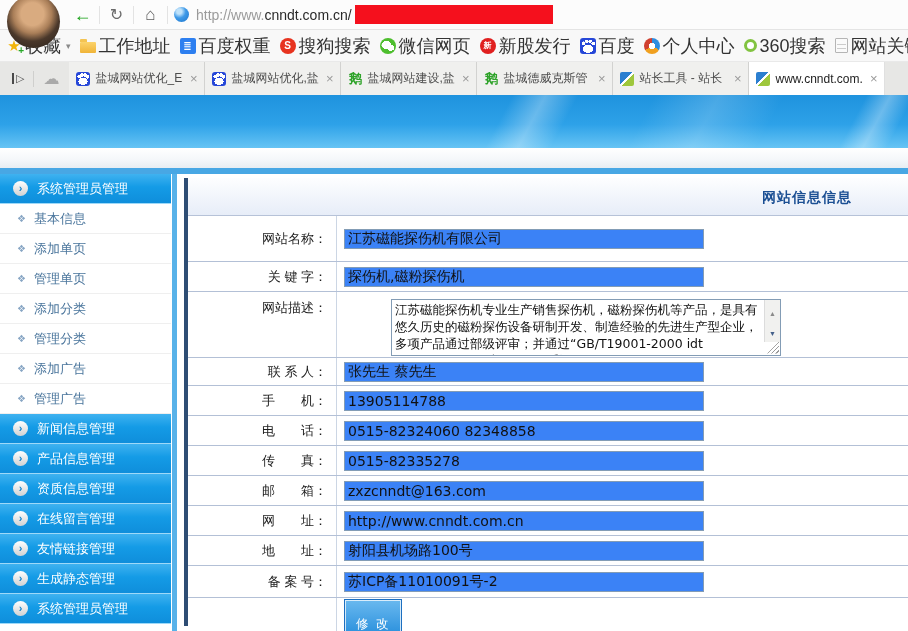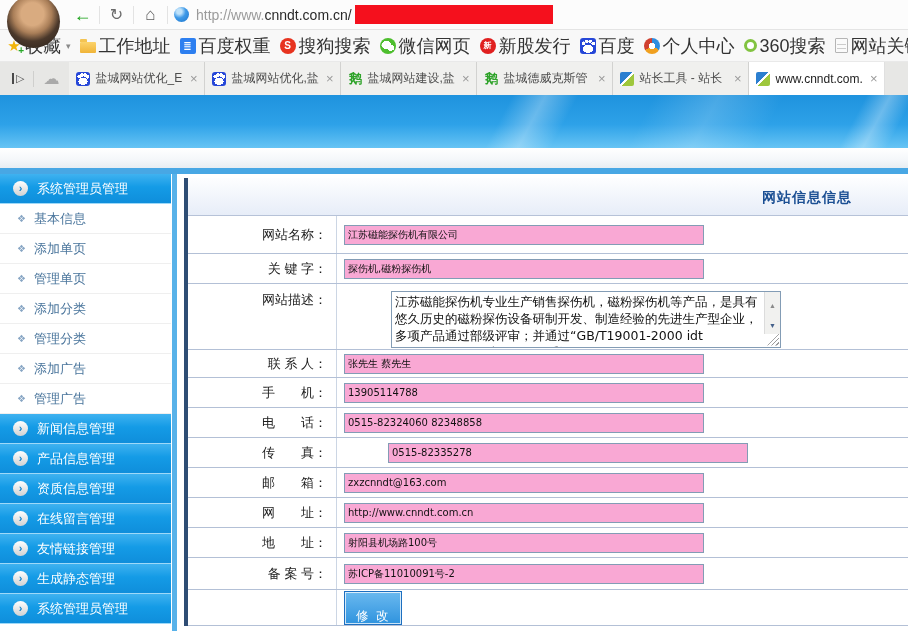--- a/index.html
+++ b/index.html
@@ -100,22 +100,22 @@
   .panel-title { height:38px; line-height:38px; background:linear-gradient(180deg,#fdfeff,#e7edf8);
       border-bottom:1px solid #b6c2d8; text-align:right; padding-right:56px;
       color:#1b4f93; font-size:14px; font-weight:bold; letter-spacing:1px; }
   .frm-row { display:flex; align-items:center; border-bottom:1px solid #b3c0d6; background:#fff; }
   .frm-row.ta-row { align-items:flex-start; }
   .frm-label { width:149px; height:100%; display:flex; align-items:center; justify-content:flex-end;
       padding-right:9px; border-right:1px solid #ccd6e4; color:#1c1c1c; font-size:13px; white-space:pre; flex-shrink:0; }
   .ta-row .frm-label { align-items:flex-start; padding-top:7px; }
   .frm-field { flex:1; padding-left:7px; display:flex; align-items:center; height:100%; }
   .ta-row .frm-field { padding-top:5px; }
-  .frm-input { width:360px; height:20px; border:1px solid #839cb5; font-size:10px; padding:1px 3px;
-      font-family:"DejaVu Sans","Liberation Sans",sans-serif; color:#111; background:#f9a8d4; }
+  .frm-input { width:360px; height:20px; border:1px solid #839cb5; font-size:14px; padding:1px 3px;
+      font-family:"DejaVu Sans","Liberation Sans",sans-serif; color:#111; background:#3b82f6; }
   .fake-ta { position:relative; width:390px; height:57px; border:1px solid #839cb5; background:#fff; overflow:hidden; }
   .ta-text { position:absolute; left:0; top:0; right:17px; bottom:0; padding:1px 3px; font-size:12.5px; line-height:17px;
       color:#111; overflow:hidden; font-family:"DejaVu Sans","Liberation Sans",sans-serif; }
   .ta-sb { position:absolute; right:0; top:0; width:16px; bottom:13px; background:#f1f1ef; border-left:1px solid #dcdcdc;
       display:flex; flex-direction:column; justify-content:space-between; align-items:center; padding:2px 0; }
   .ta-up::before { content:"▲"; font-size:7px; color:#8a8a8a; }
   .ta-down::before { content:"▼"; font-size:7px; color:#44608a; }
   .ta-grip { position:absolute; right:1px; bottom:1px; width:12px; height:12px;
       background:repeating-linear-gradient(135deg, transparent 0 2px, #9a9a9a 2px 3px);
       clip-path:polygon(100% 0, 100% 100%, 0 100%); }
@@ -324,21 +324,21 @@
         <div class="side-header">
     <span class="hdr-ic">›</span>
     <span class="hdr-label">系统管理员管理</span>
   </div>
       </div>
     <div class="side-line"></div>
     <div class="main-border"></div>
     <div class="mainpanel">
       <div class="panel-title">网站信息信息</div>
       <div id="form-rows">
-          <div class="frm-row" style="height: 38px;">
+          <div class="frm-row" style="height: 46px;">
     <span class="frm-label">网站名称：</span>
     <span class="frm-field">
               <input class="frm-input" value="江苏磁能探伤机有限公司" style="">
             </span>
   </div>
           <div class="frm-row" style="height: 30px;">
     <span class="frm-label">关 键 字：</span>
     <span class="frm-field">
               <input class="frm-input" value="探伤机,磁粉探伤机" style="">
             </span>
@@ -367,21 +367,21 @@
     <span class="frm-field">
               <input class="frm-input" value="13905114788" style="">
             </span>
   </div>
           <div class="frm-row" style="height: 30px;">
     <span class="frm-label">电　　话：</span>
     <span class="frm-field">
               <input class="frm-input" value="0515-82324060 82348858" style="">
             </span>
   </div>
-          <div class="frm-row" style="height: 30px; gap: 44px;">
+          <div class="frm-row" style="height: 30px;">
     <span class="frm-label">传　　真：</span>
     <span class="frm-field">
               <input class="frm-input" value="0515-82335278" style="">
             </span>
   </div>
           <div class="frm-row" style="height: 30px;">
     <span class="frm-label">邮　　箱：</span>
     <span class="frm-field">
               <input class="frm-input" value="zxzcnndt@163.com" style="">
             </span>

